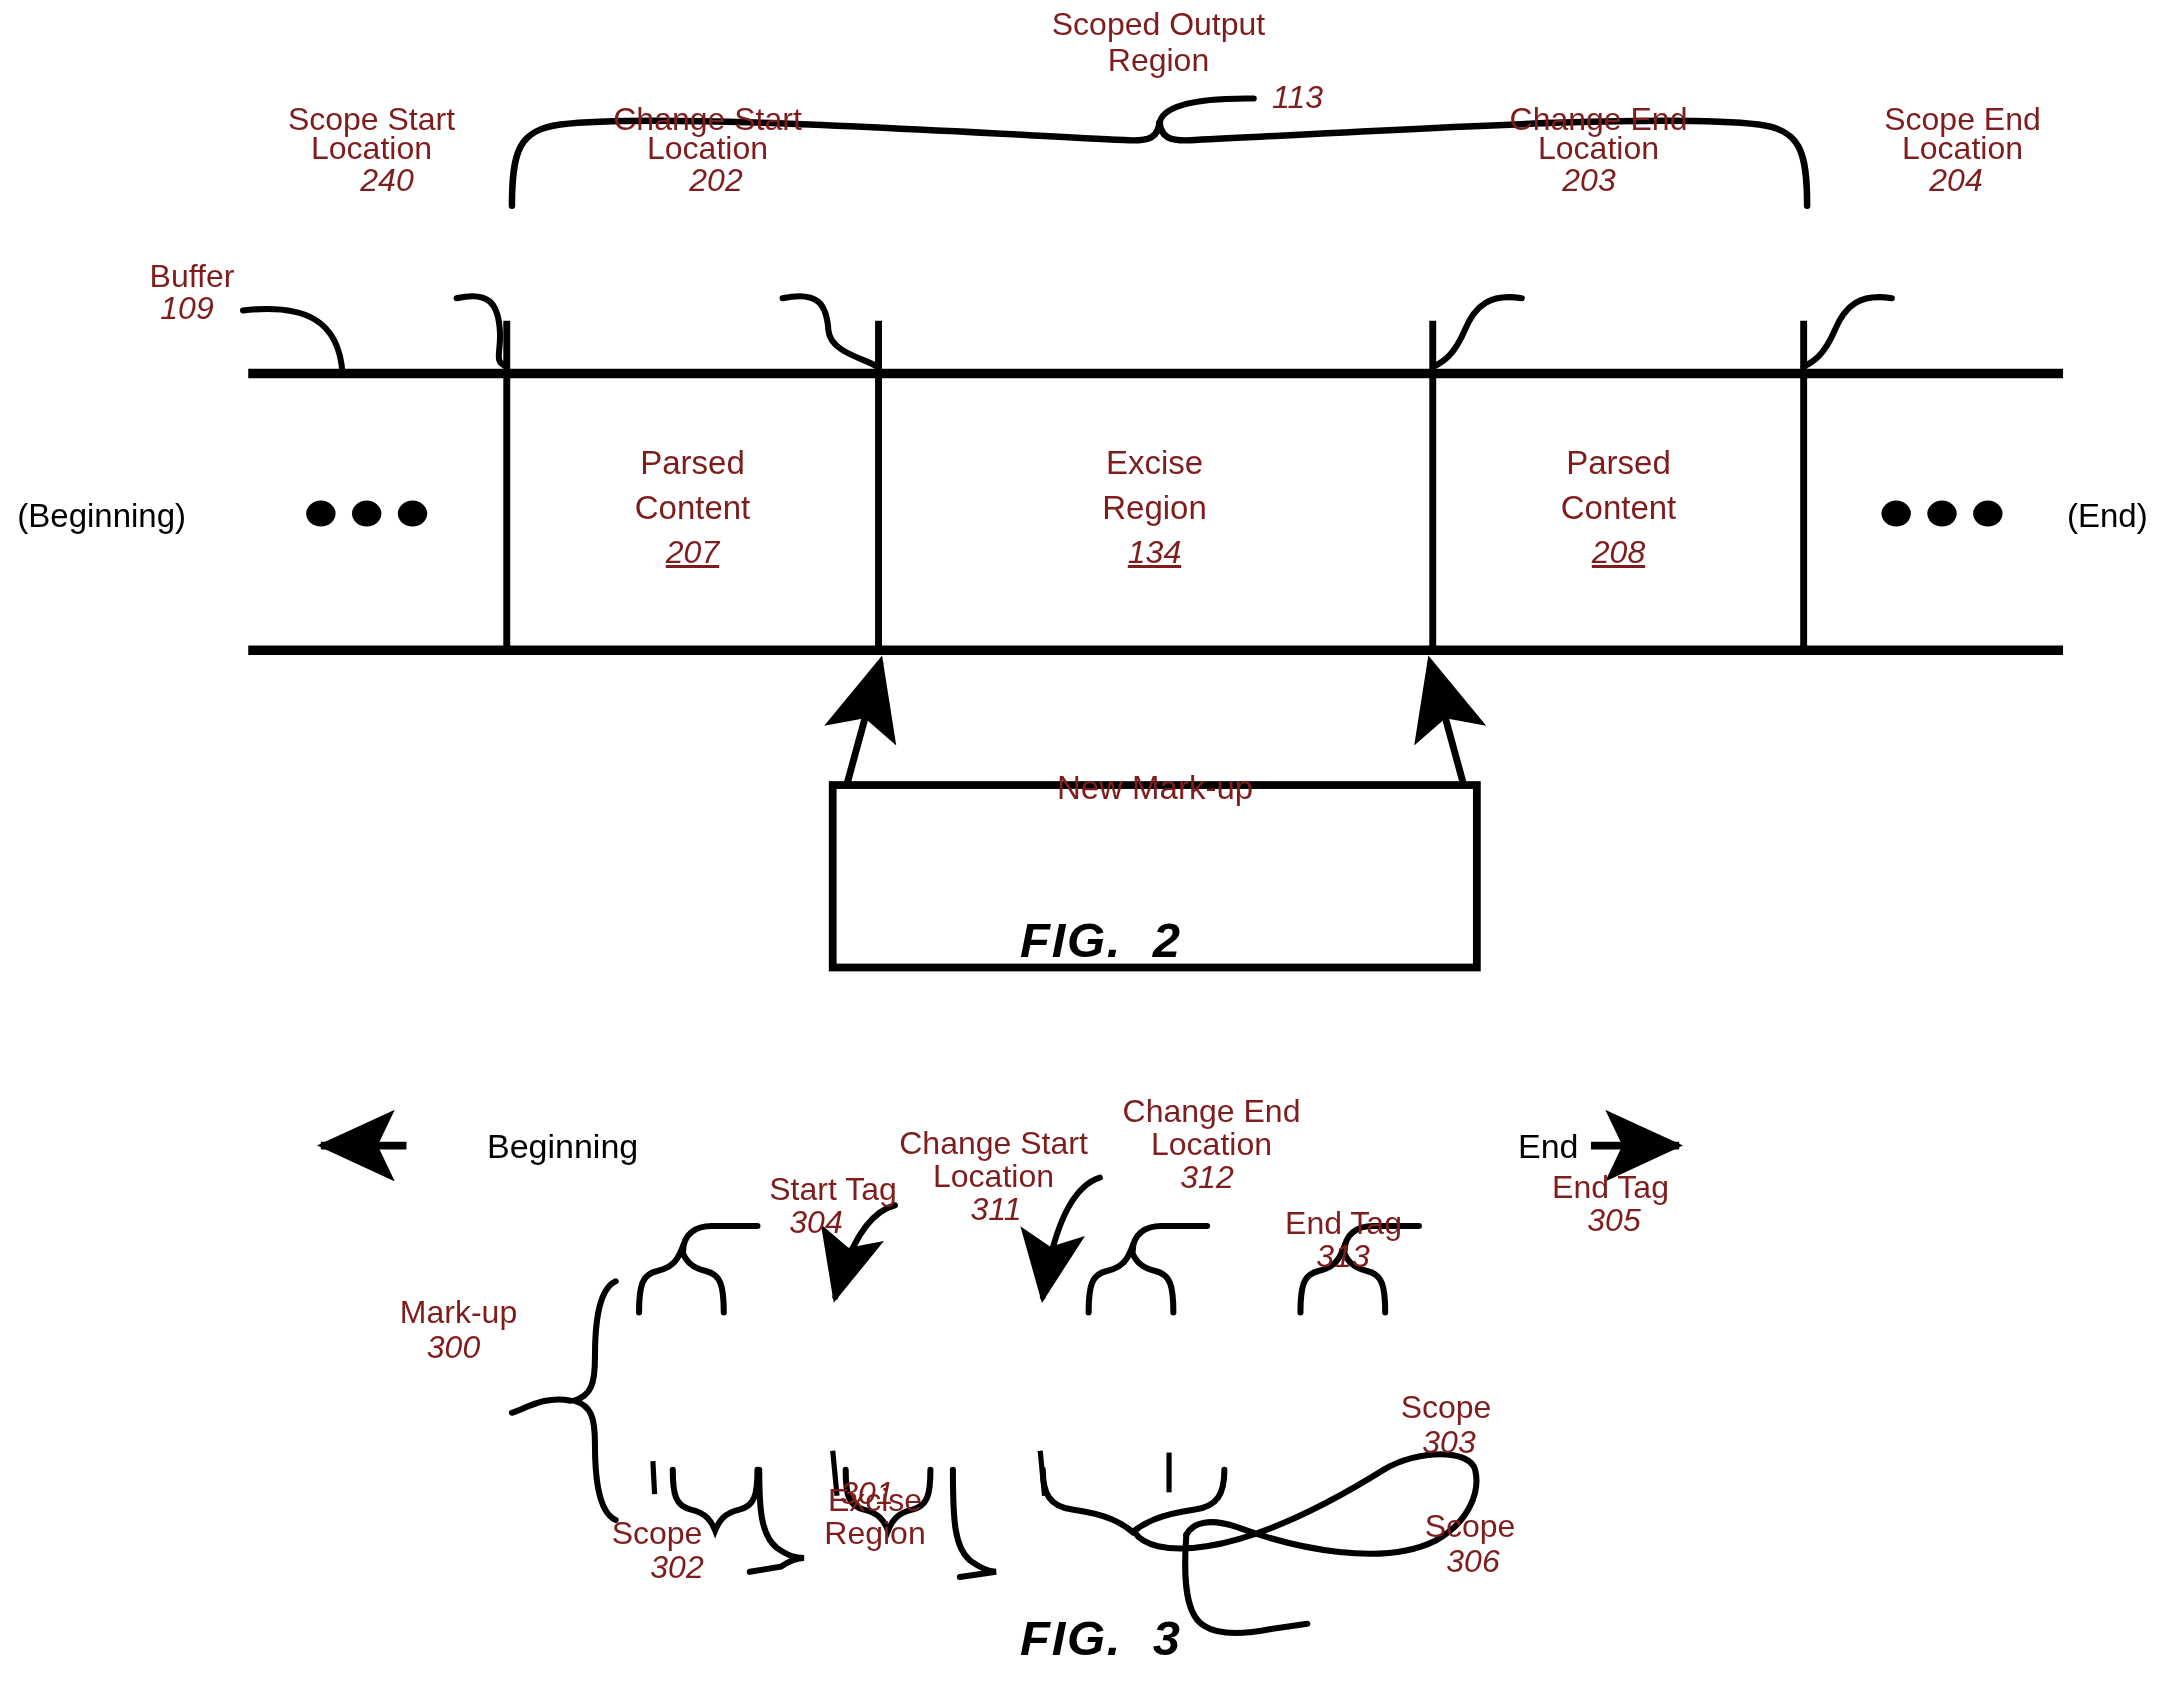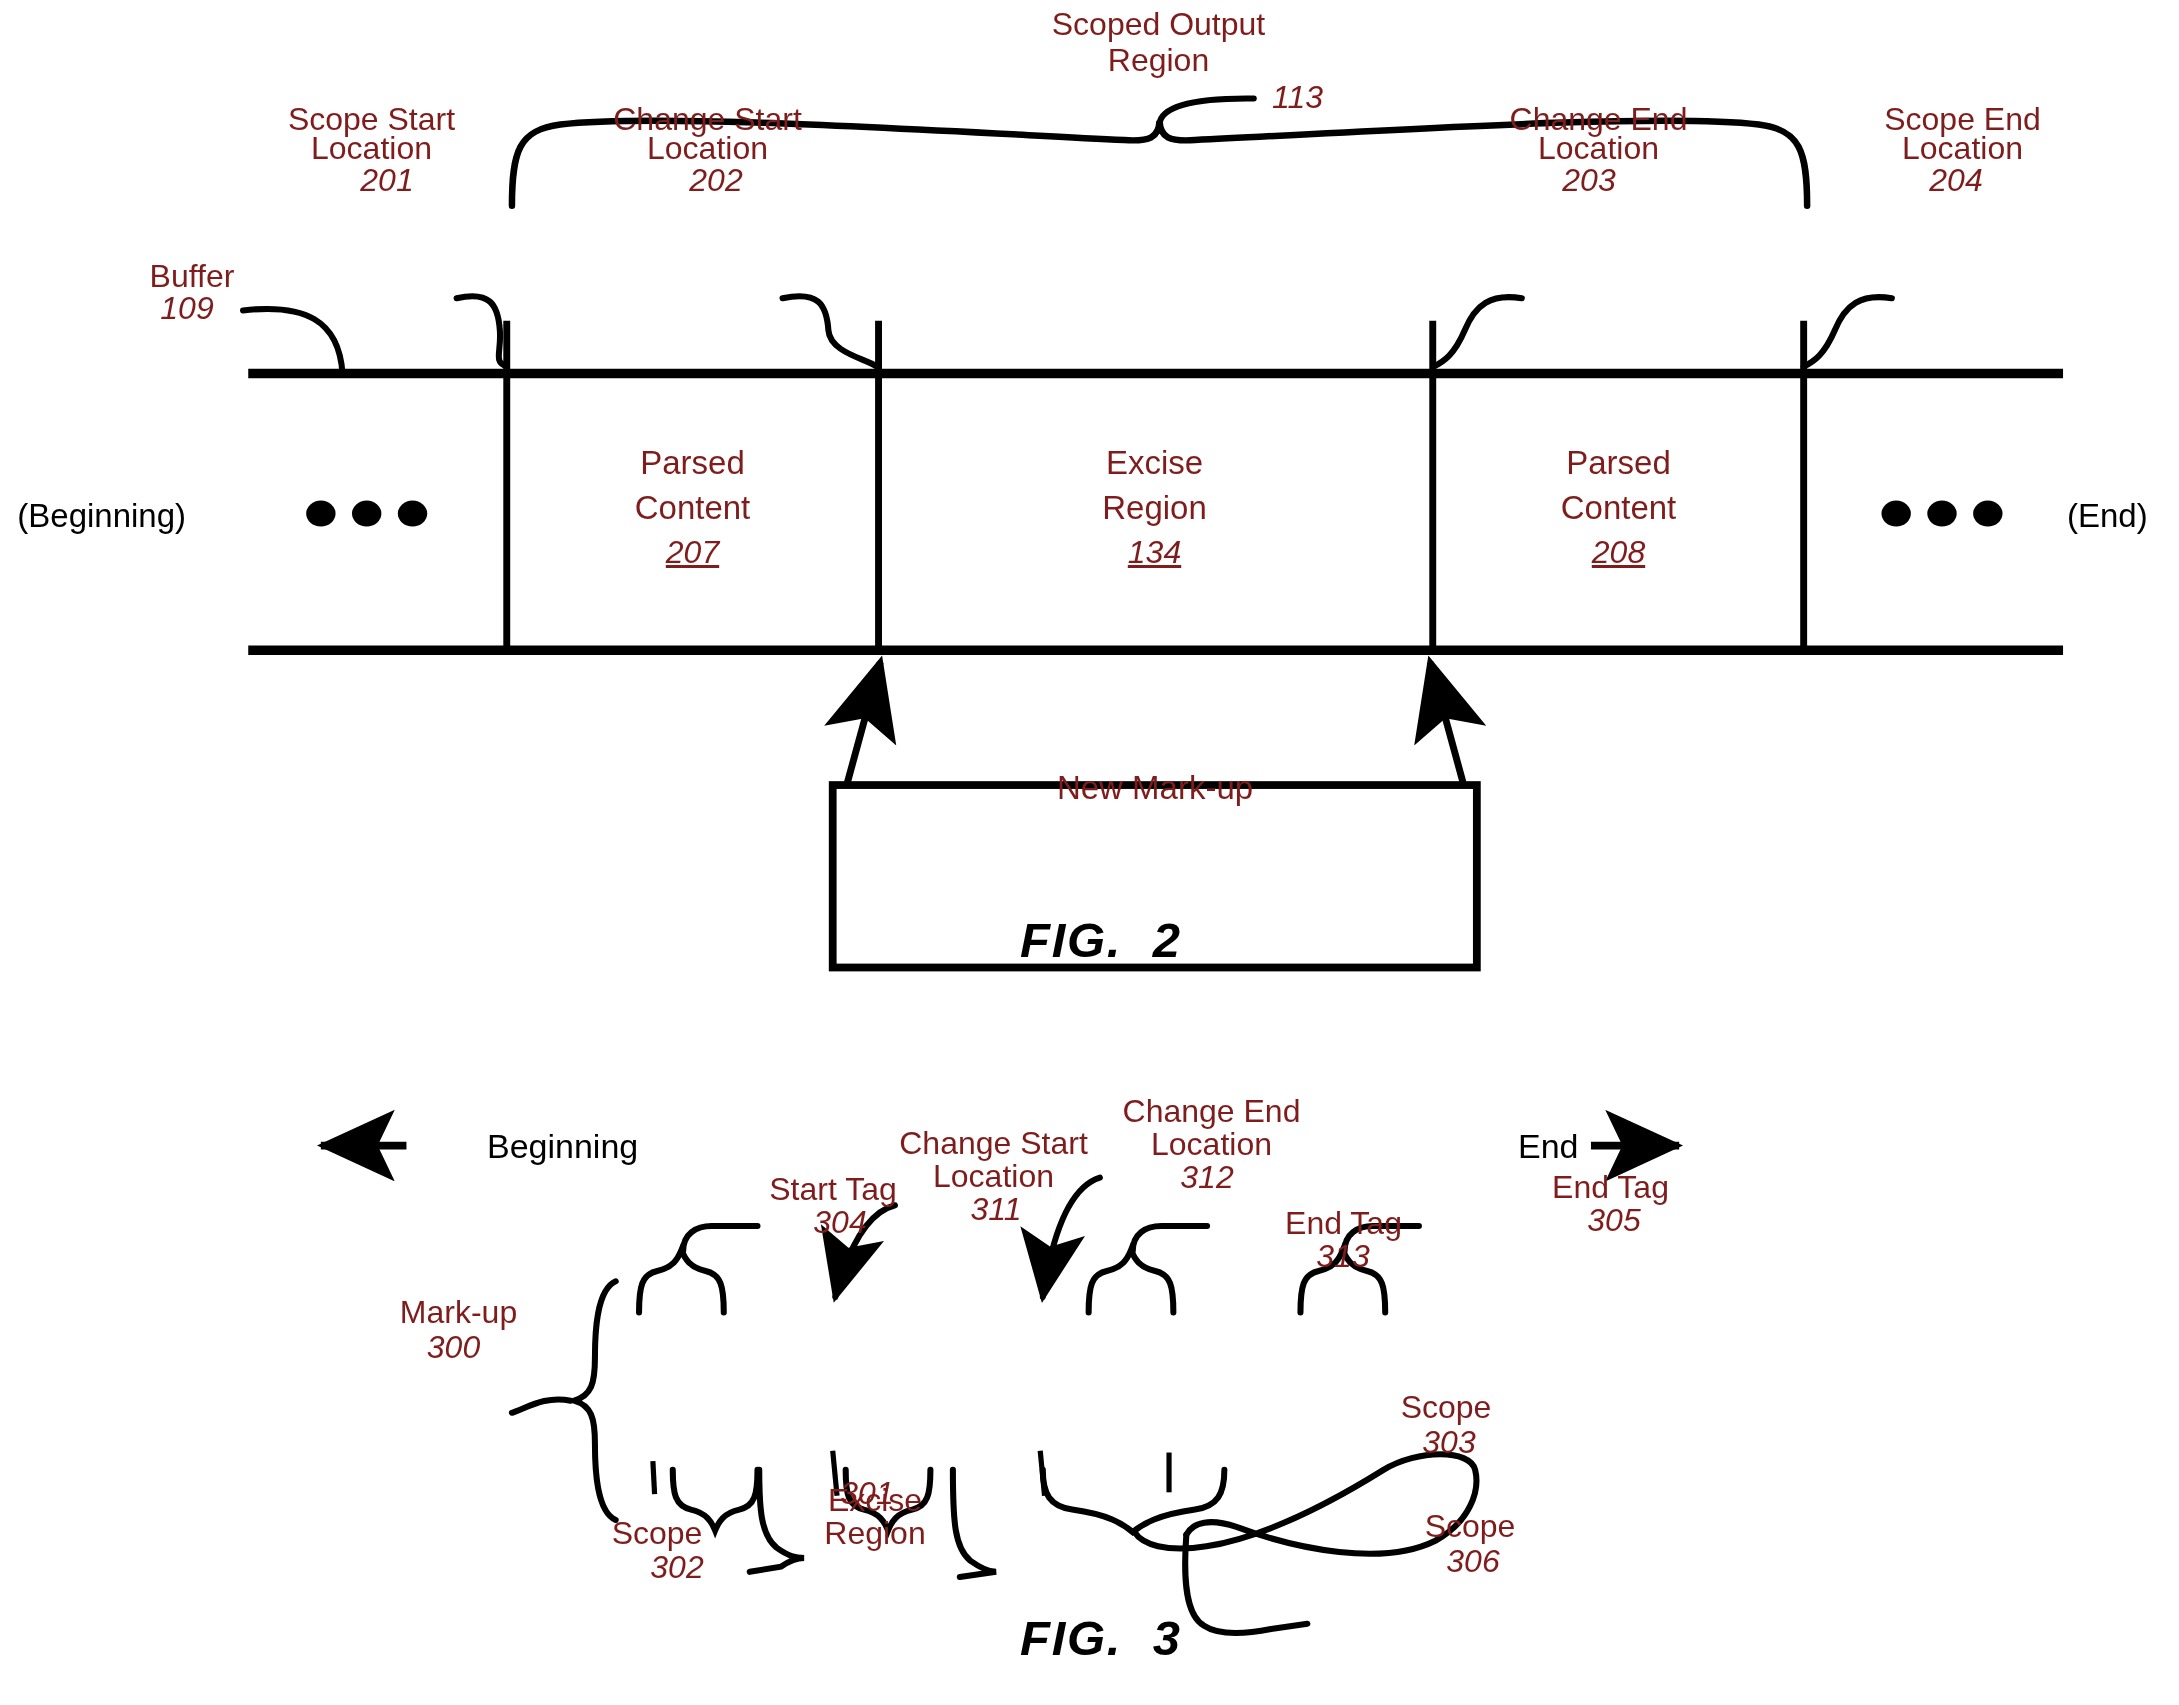--- a/index.html
+++ b/index.html
@@ -238,21 +238,21 @@
       <path d="M 1352,1680 L 1352,1726" fill="none" stroke="#000" stroke-width="6"></path>
     </g>
   </svg>
 
   <div class="lbl" style="left:1159px; top:7px; width:311px; margin-left:-156px;">Scoped Output</div>
   <div class="lbl" style="left:1159px; top:43px; width:311px; margin-left:-156px;">Region</div>
   <div class="lbl num" style="left:1297px; top:80px; width:173px; margin-left:-86px;">113</div>
 
   <div class="lbl" style="left:372px; top:102px; width:311px; margin-left:-156px;">Scope Start</div>
   <div class="lbl" style="left:372px; top:131px; width:311px; margin-left:-156px;">Location</div>
-  <div class="lbl num" style="left:387px; top:163px; width:138px; margin-left:-69px;">201</div>
+  <div class="lbl num" style="left:387px; top:163px; width:138px; margin-left:-69px;">240</div>
 
   <div class="lbl" style="left:707px; top:102px; width:329px; margin-left:-164px;">Change Start</div>
   <div class="lbl" style="left:707px; top:131px; width:329px; margin-left:-164px;">Location</div>
   <div class="lbl num" style="left:716px; top:163px; width:138px; margin-left:-69px;">202</div>
 
   <div class="lbl" style="left:1598px; top:102px; width:329px; margin-left:-164px;">Change End</div>
   <div class="lbl" style="left:1598px; top:131px; width:329px; margin-left:-164px;">Location</div>
   <div class="lbl num" style="left:1589px; top:163px; width:138px; margin-left:-69px;">203</div>
 
   <div class="lbl" style="left:1963px; top:102px; width:311px; margin-left:-156px;">Scope End</div>
@@ -281,21 +281,21 @@
 
   <div class="figcaption" style="left:1020px; top:912px;">FIG.  2</div>
 
   <div class="dirlabel" style="left:487px; top:1127px;">Beginning</div>
   <div class="dirlabel" style="left:1518px; top:1127px;">End</div>
 
   <div class="lbl" style="left:458px; top:1295px; width:225px; margin-left:-112px;">Mark-up</div>
   <div class="lbl num" style="left:453px; top:1330px; width:173px; margin-left:-86px;">300</div>
 
   <div class="lbl" style="left:833px; top:1172px; width:242px; margin-left:-121px;">Start Tag</div>
-  <div class="lbl num" style="left:840px; top:1205px; width:156px; margin-left:-78px;">304</div>
+  <div class="lbl num" style="left:816px; top:1205px; width:156px; margin-left:-78px;">304</div>
 
   <div class="lbl" style="left:993px; top:1126px; width:277px; margin-left:-138px;">Change Start</div>
   <div class="lbl" style="left:993px; top:1159px; width:277px; margin-left:-138px;">Location</div>
   <div class="lbl num" style="left:996px; top:1192px; width:138px; margin-left:-69px;">311</div>
 
   <div class="lbl" style="left:1211px; top:1094px; width:277px; margin-left:-138px;">Change End</div>
   <div class="lbl" style="left:1211px; top:1127px; width:277px; margin-left:-138px;">Location</div>
   <div class="lbl num" style="left:1207px; top:1160px; width:138px; margin-left:-69px;">312</div>
 
   <div class="lbl" style="left:1343px; top:1206px; width:225px; margin-left:-112px;">End Tag</div>

